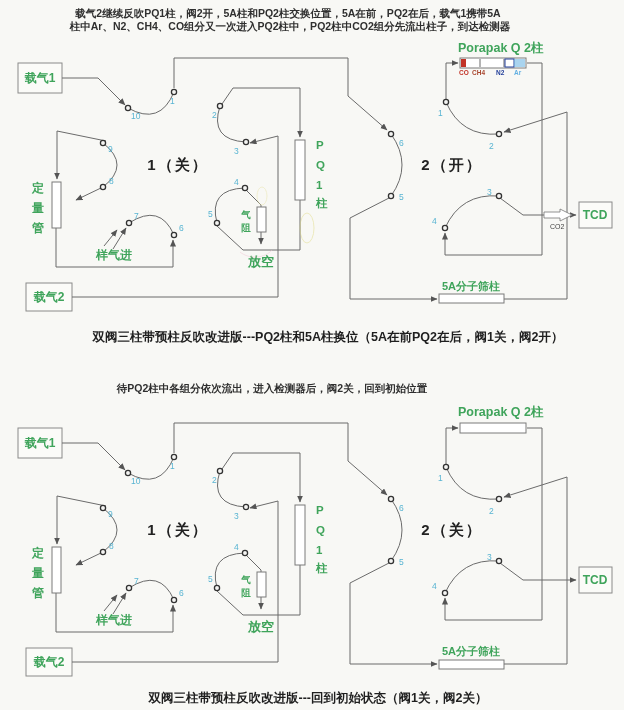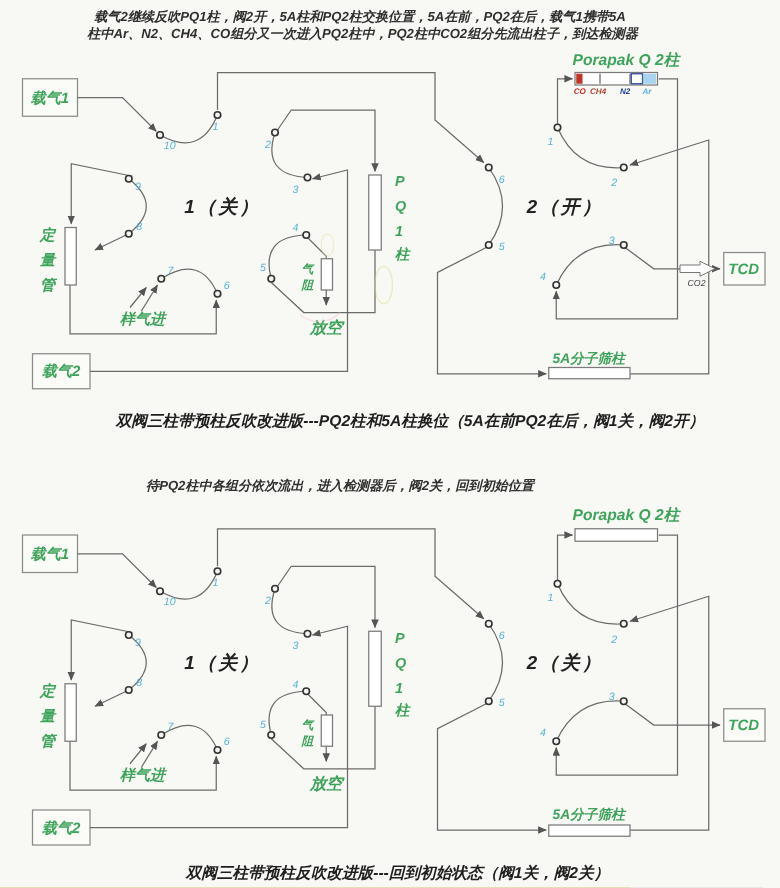--- a/index.html
+++ b/index.html
@@ -1,16 +1,16 @@
 <!DOCTYPE html>
 <html><head>
 <meta charset="utf-8">
 <style>
   html,body{margin:0;padding:0;background:#ddd;}
-  #stage{width:504px;height:710px;background:#eab308;position:relative;font-family:"Liberation Sans",sans-serif;font-style:italic;}
+  #stage{width:504px;height:710px;background:#c2410c;position:relative;font-family:"Liberation Sans",sans-serif;}
   svg text{font-family:"Liberation Sans","DejaVu Sans",sans-serif;}
   .ln{stroke:#6b6b6b;stroke-width:1;fill:none;}
   .arc{stroke:#6b6b6b;stroke-width:1;fill:none;}
   .box{fill:#fbfbf8;stroke:#8a8a8a;stroke-width:1;}
   .col{fill:#ffffff;stroke:#7a7a7a;stroke-width:1;}
   .port{fill:#f4f4f2;stroke:#333;stroke-width:1.3;}
   .pn{fill:#58b4d2;font-size:8.5px;}
   .hdr{fill:#2f2f2f;font-size:10.5px;font-weight:600;}
   .cap{fill:#1f1f1f;font-size:12.5px;font-weight:700;}
   .vlabel{fill:#222;font-size:15px;font-weight:700;letter-spacing:2px;}

